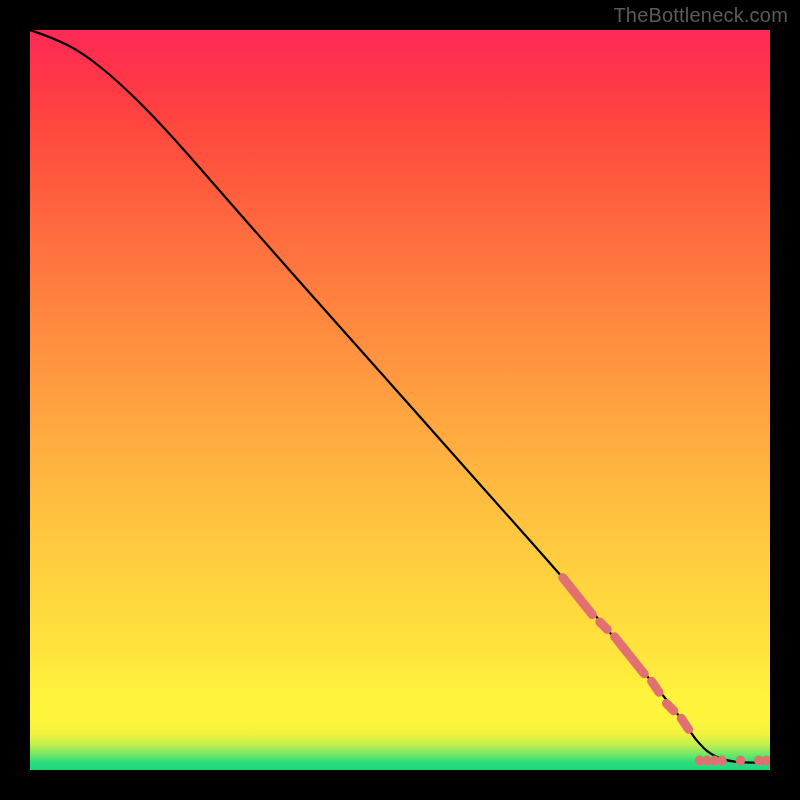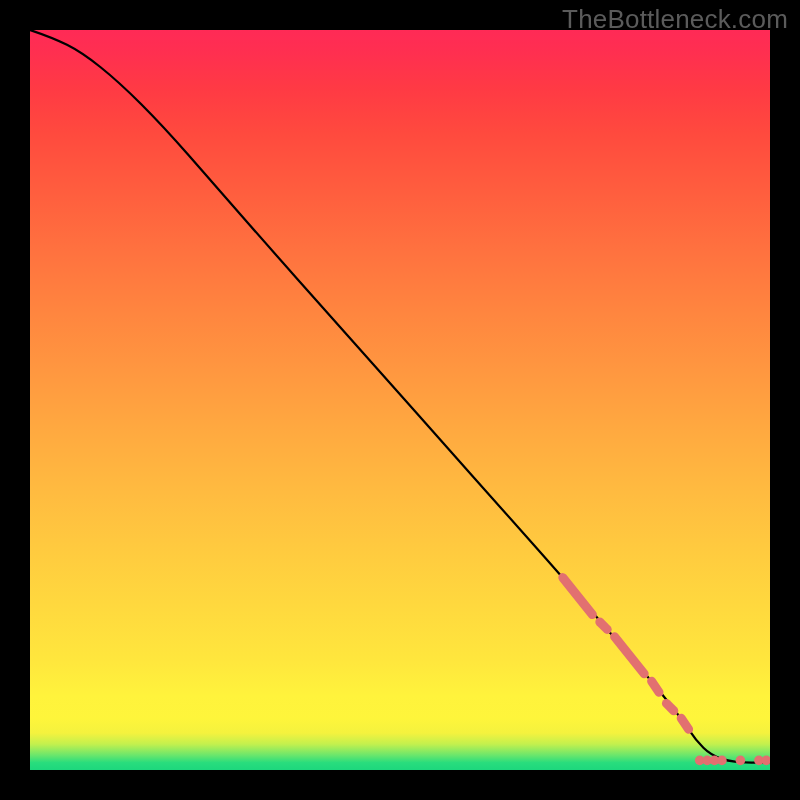--- a/index.html
+++ b/index.html
@@ -8,21 +8,21 @@
     position: relative;
     width: 800px;
     height: 800px;
     background: #000;
   }
   .watermark {
     position: absolute;
     top: 4px;
     right: 12px;
     font-family: Arial, Helvetica, sans-serif;
-    font-size: 26px;
+    font-size: 20px;
     font-weight: 500;
     color: #5b5b5b;
     letter-spacing: 0.2px;
   }
   .plot-area {
     position: absolute;
     left: 30px;
     top: 30px;
     width: 740px;
     height: 740px;

